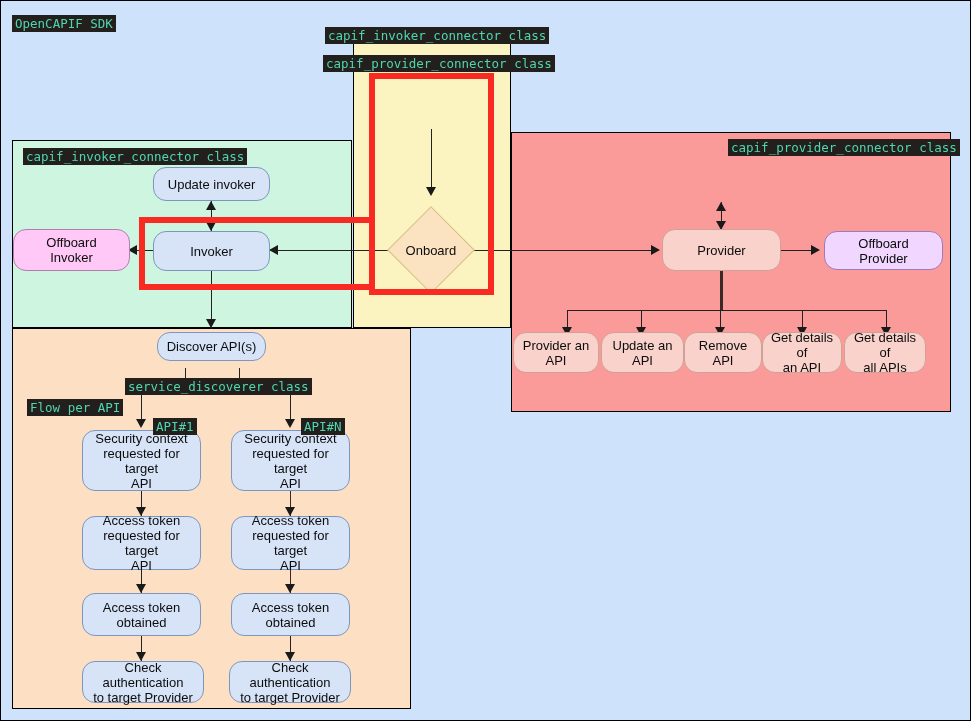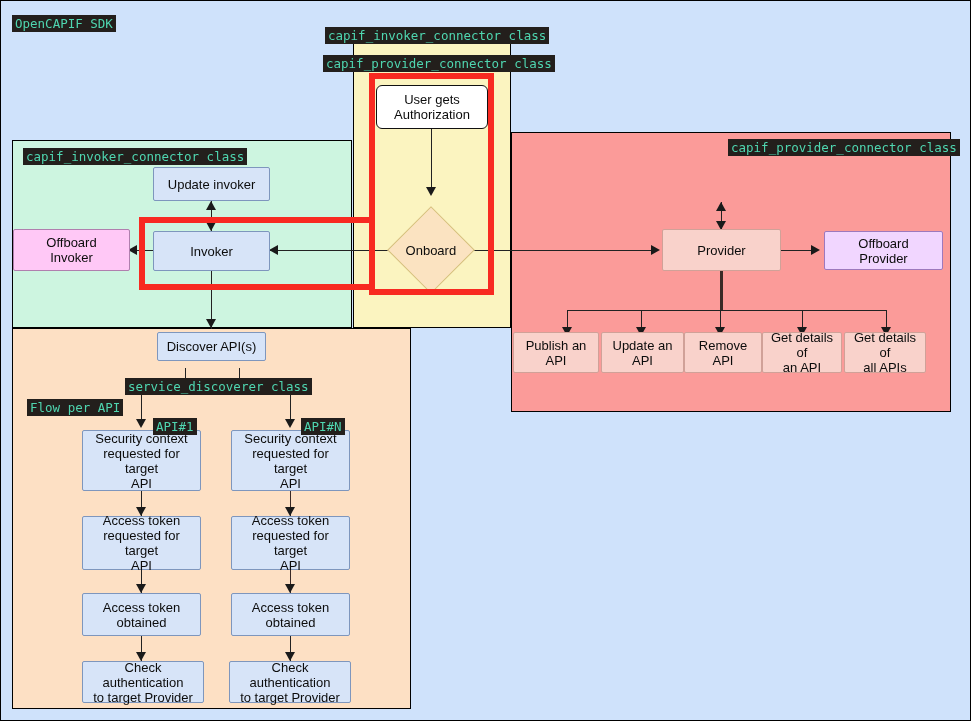--- a/index.html
+++ b/index.html
@@ -31,21 +31,21 @@
   #invoker-region{left:11px;top:139px;width:340px;height:188px;background:#cdf5e0;}
   #discoverer-region{left:11px;top:327px;width:399px;height:381px;background:#fde0c4;}
   #center-region{left:352px;top:26px;width:158px;height:301px;background:#fbf4c0;}
   #provider-region{left:510px;top:131px;width:440px;height:280px;background:#fb9b99;}
 
   
   .node{
     position:absolute;box-sizing:border-box;
     display:flex;align-items:center;justify-content:center;
     text-align:center;font-size:13px;color:#0c0c0c;line-height:15px;
-    border-radius:2px;z-index:20;
+    border-radius:13px;z-index:20;
     padding:2px 4px;
   }
   .n-blue{background:#d7e4f8;border:1.3px solid #7e96bd;}
   .n-pink{background:#ffc8f6;border:1.3px solid #b07fae;}
   .n-violet{background:#f1d6ff;border:1.3px solid #9d79bd;}
   .n-salmon{background:#f9d2cb;border:1.3px solid #d0a198;}
   .n-white{background:#ffffff;border:1.3px solid #111;border-radius:6px;}
   .n-diamond{
     background:#fbe3c1;border:1.3px solid #d4c07a;border-radius:0;
     transform:rotate(45deg);
@@ -72,24 +72,20 @@
 <div id="stage">
 
   <div class="badge" style="left:11px;top:14px;">OpenCAPIF SDK</div>
 
   <div class="region" id="center-region"></div>
   <div class="badge" style="left:324px;top:26px;">capif_invoker_connector class</div>
   <div class="badge" style="left:322px;top:54px;">capif_provider_connector class</div>
 
   <div class="hl" style="left:368px;top:72px;width:125px;height:222px;"></div>
 
-  <div class="node n-white" style="left:375px;top:84px;width:112px;height:44px;flex-direction:column;">
-    <span>User gets</span>
-    <span>Authorization</span>
-  </div>
 
   <div class="ln lnv" style="left:430px;top:128px;height:62px;"></div>
   <div class="arw arw-d" style="left:425px;top:186px;"></div>
 
   <div class="node n-diamond" style="left:399px;top:218px;width:62px;height:62px;">
     <span>Onboard</span>
   </div>
 
   <div class="region" id="invoker-region"></div>
   <div class="badge" style="left:22px;top:147px;">capif_invoker_connector class</div>
@@ -228,21 +224,21 @@
   <div class="ln lnv" style="left:719px;top:309px;height:22px;"></div>
   <div class="ln lnv" style="left:801px;top:309px;height:22px;"></div>
   <div class="ln lnv" style="left:885px;top:309px;height:22px;"></div>
   <div class="arw arw-d" style="left:561px;top:326px;"></div>
   <div class="arw arw-d" style="left:635px;top:326px;"></div>
   <div class="arw arw-d" style="left:714px;top:326px;"></div>
   <div class="arw arw-d" style="left:796px;top:326px;"></div>
   <div class="arw arw-d" style="left:880px;top:326px;"></div>
 
   <div class="node n-salmon" style="left:512px;top:331px;width:86px;height:41px;">
-    <span>Publish an API</span>
+    <span>Provider an API</span>
   </div>
   <div class="node n-salmon" style="left:683px;top:331px;width:78px;height:41px;">
     <span>Remove API</span>
   </div>
   <div class="node n-salmon" style="left:600px;top:331px;width:83px;height:41px;">
     <span>Update an API</span>
   </div>
   <div class="node n-salmon" style="left:761px;top:331px;width:80px;height:41px;flex-direction:column;">
     <span>Get details of</span>
     <span>an API</span>

